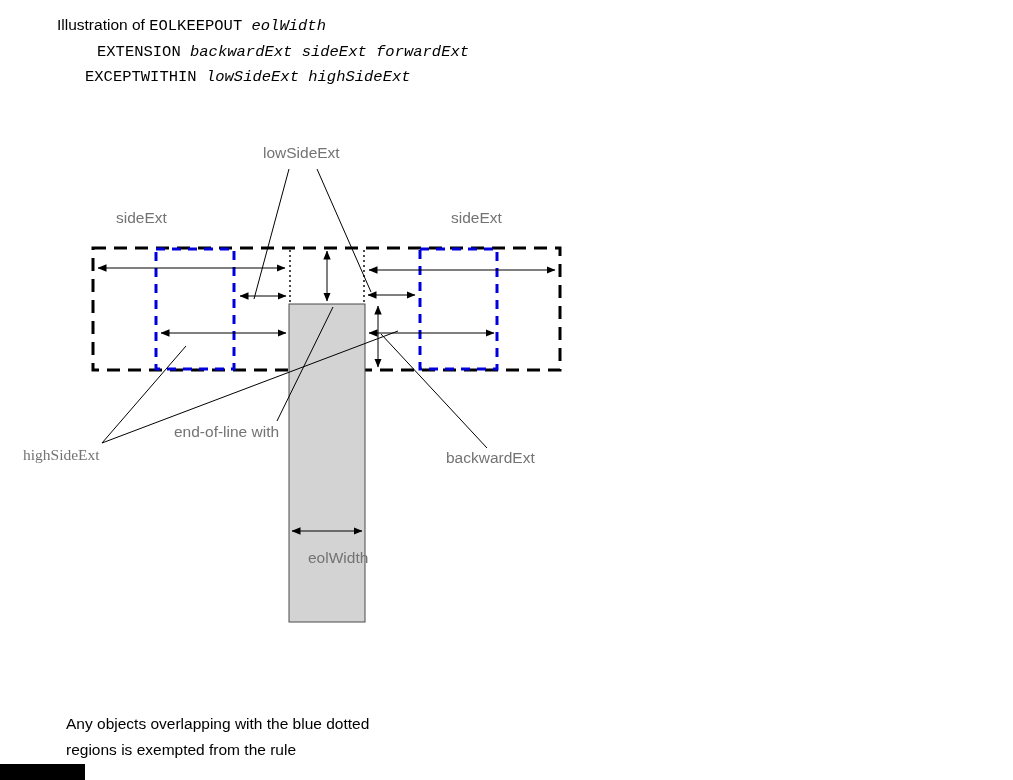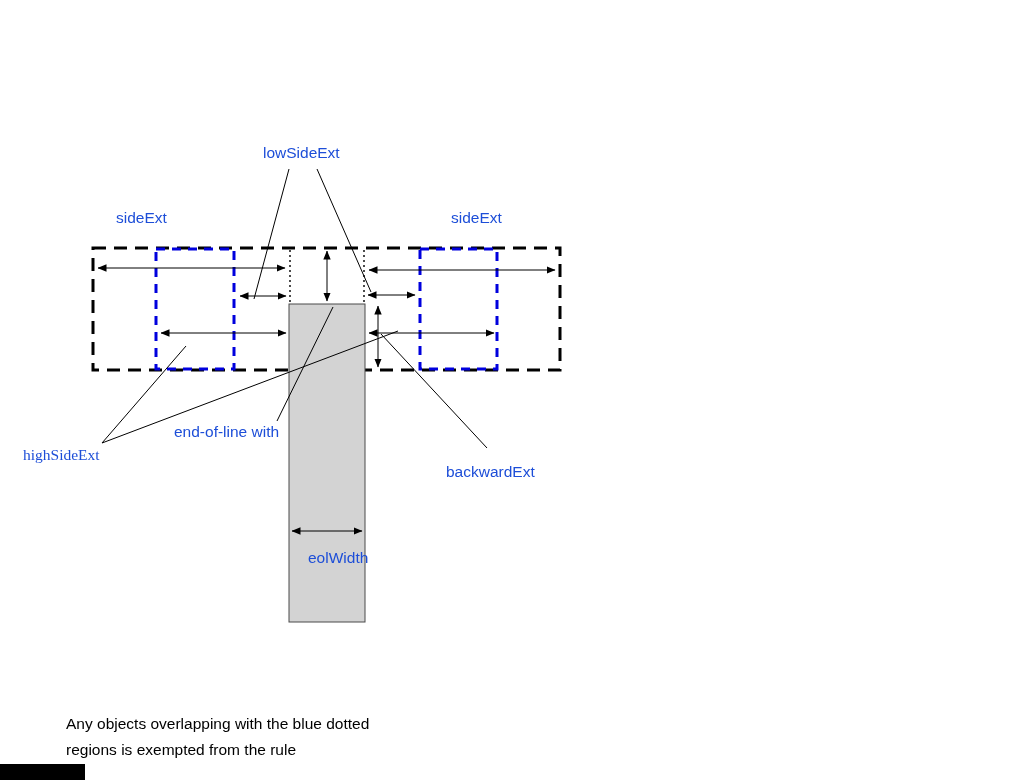--- a/index.html
+++ b/index.html
@@ -13,36 +13,41 @@
   svg.diagram-canvas { position: absolute; left: 0; top: 0; }
   .header {
     position: absolute; left: 57px; top: 13px;
     font-size: 15.5px; line-height: 24.5px; white-space: nowrap;
   }
   .header .indent2 { padding-left: 40px; }
   .header .indent3 { padding-left: 28px; }
   .mono { font-family: "Liberation Mono", monospace; }
   .it { font-style: italic; }
   .dlabel {
-    position: absolute; font-size: 15.5px; white-space: nowrap; color: #1d4ed8;
+    position: absolute; font-size: 15.5px; white-space: nowrap; color: #737373;
   }
   .footnote {
     position: absolute; left: 66px; top: 711px;
     font-size: 15.5px; line-height: 26px;
   }
   .footer-bar {
     position: absolute; left: 0; top: 764px; width: 85px; height: 16px;
     background: #000;
   }
 </style>
 </head>
 <body>
 
 <div class="page">
 
+  <div class="header">
+    <div><span>Illustration of </span><span class="mono">EOLKEEPOUT </span><span class="mono it">eolWidth</span></div>
+    <div class="indent2"><span class="mono">EXTENSION </span><span class="mono it">backwardExt sideExt forwardExt</span></div>
+    <div class="indent3"><span class="mono">EXCEPTWITHIN </span><span class="mono it">lowSideExt highSideExt</span></div>
+  </div>
 
   <svg class="diagram-canvas" width="1013" height="780" viewBox="0 0 1013 780">
     <defs>
       <marker id="arr" viewBox="0 0 9 9" refX="8.5" refY="4.5" markerWidth="9" markerHeight="9" orient="auto-start-reverse">
         <path d="M0,0.8 L9,4.5 L0,8.2 z"></path>
       </marker>
     </defs>
 
     <rect x="93" y="248" width="467" height="122" fill="none" stroke-width="3" stroke-dasharray="13,8" stroke="#000000"></rect>
 
@@ -77,21 +82,21 @@
       <line x1="277" y1="421" x2="333" y2="307"></line>
       <line x1="487" y1="448" x2="381" y2="334"></line>
     </g>
   </svg>
 
   <div class="dlabel" style="left:263px; top:144px;">lowSideExt</div>
   <div class="dlabel" style="left:116px; top:209px;">sideExt</div>
   <div class="dlabel" style="left:451px; top:209px;">sideExt</div>
   <div class="dlabel" style="left:23px; top:446px;font-family:Liberation Serif, serif;">highSideExt</div>
   <div class="dlabel" style="left:174px; top:423px;">end-of-line with</div>
-  <div class="dlabel" style="left:446px; top:463px;">backwardExt</div>
+  <div class="dlabel" style="left:446px; top:449px;">backwardExt</div>
   <div class="dlabel" style="left:308px; top:549px;">eolWidth</div>
 
   <div class="footnote">
     <div>Any objects overlapping with the blue dotted</div>
     <div>regions is exempted from the rule</div>
   </div>
 
   <div class="footer-bar"></div>
 
 </div>

